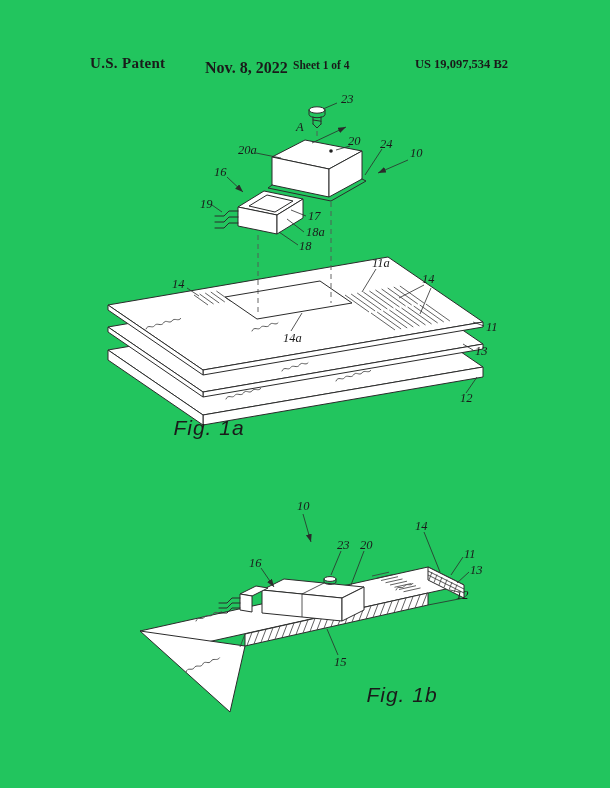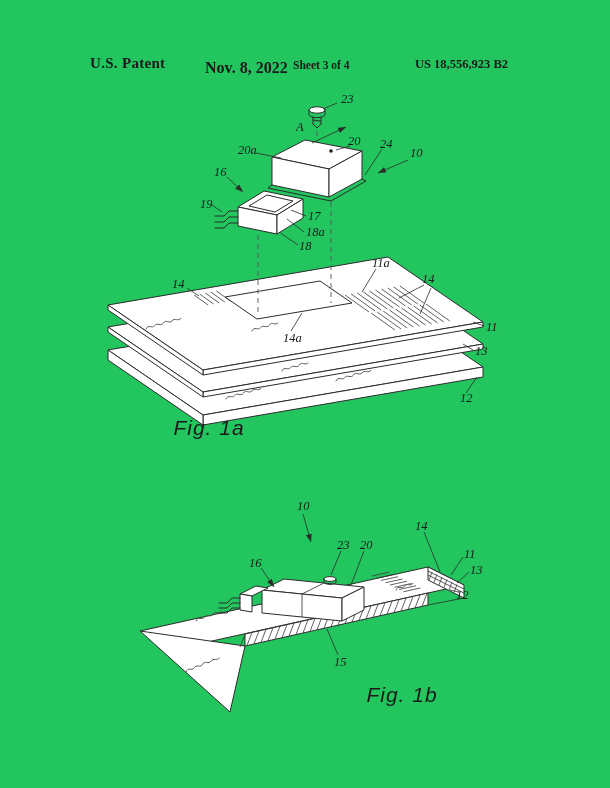--- a/index.html
+++ b/index.html
@@ -22,22 +22,22 @@
   svg text.ref{font:italic 12.5px "Liberation Serif",serif;fill:#1a1a1a;}
   svg text.figcap{font:italic 21px "Liberation Sans",sans-serif;fill:#1a1a1a;letter-spacing:1px;}
 </style>
 </head>
 <body>
 
 <div class="page">
 
   <span class="hdr hdr-title">U.S. Patent</span>
   <span class="hdr hdr-date">Nov. 8, 2022</span>
-  <span class="hdr hdr-sheet">Sheet 3 of 4</span>
-  <span class="hdr hdr-num">US 18,556,923 B2</span>
+  <span class="hdr hdr-sheet">Sheet 1 of 4</span>
+  <span class="hdr hdr-num">US 19,097,534 B2</span>
 
   <svg id="fig1a-svg" width="610" height="380" viewBox="0 0 610 380">
     <defs>
       <marker id="arrA" markerWidth="9" markerHeight="8" refX="8" refY="3" orient="auto" markerUnits="userSpaceOnUse">
         <path d="M0,0 L8,3 L0,6 Z" fill="#2b2b2b"></path>
       </marker>
     </defs>
 
     <g>
       <polygon class="face" points="108,265 388,217 483,282 203,330"></polygon>

